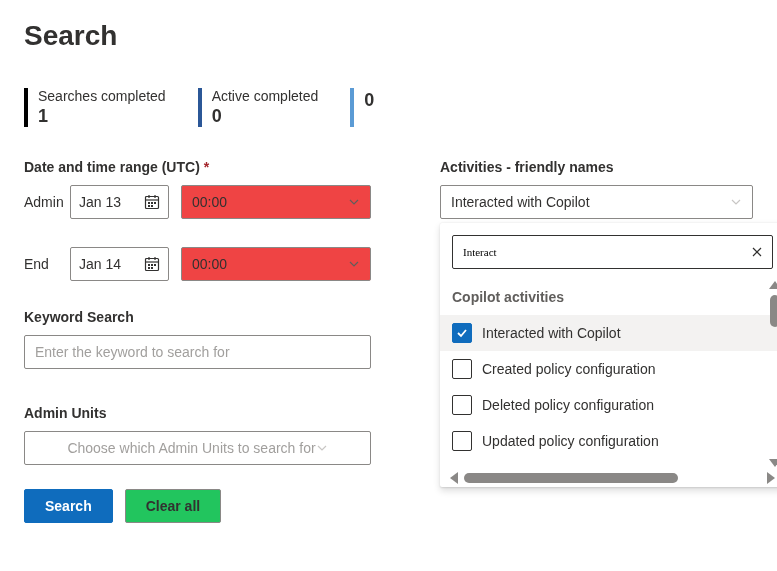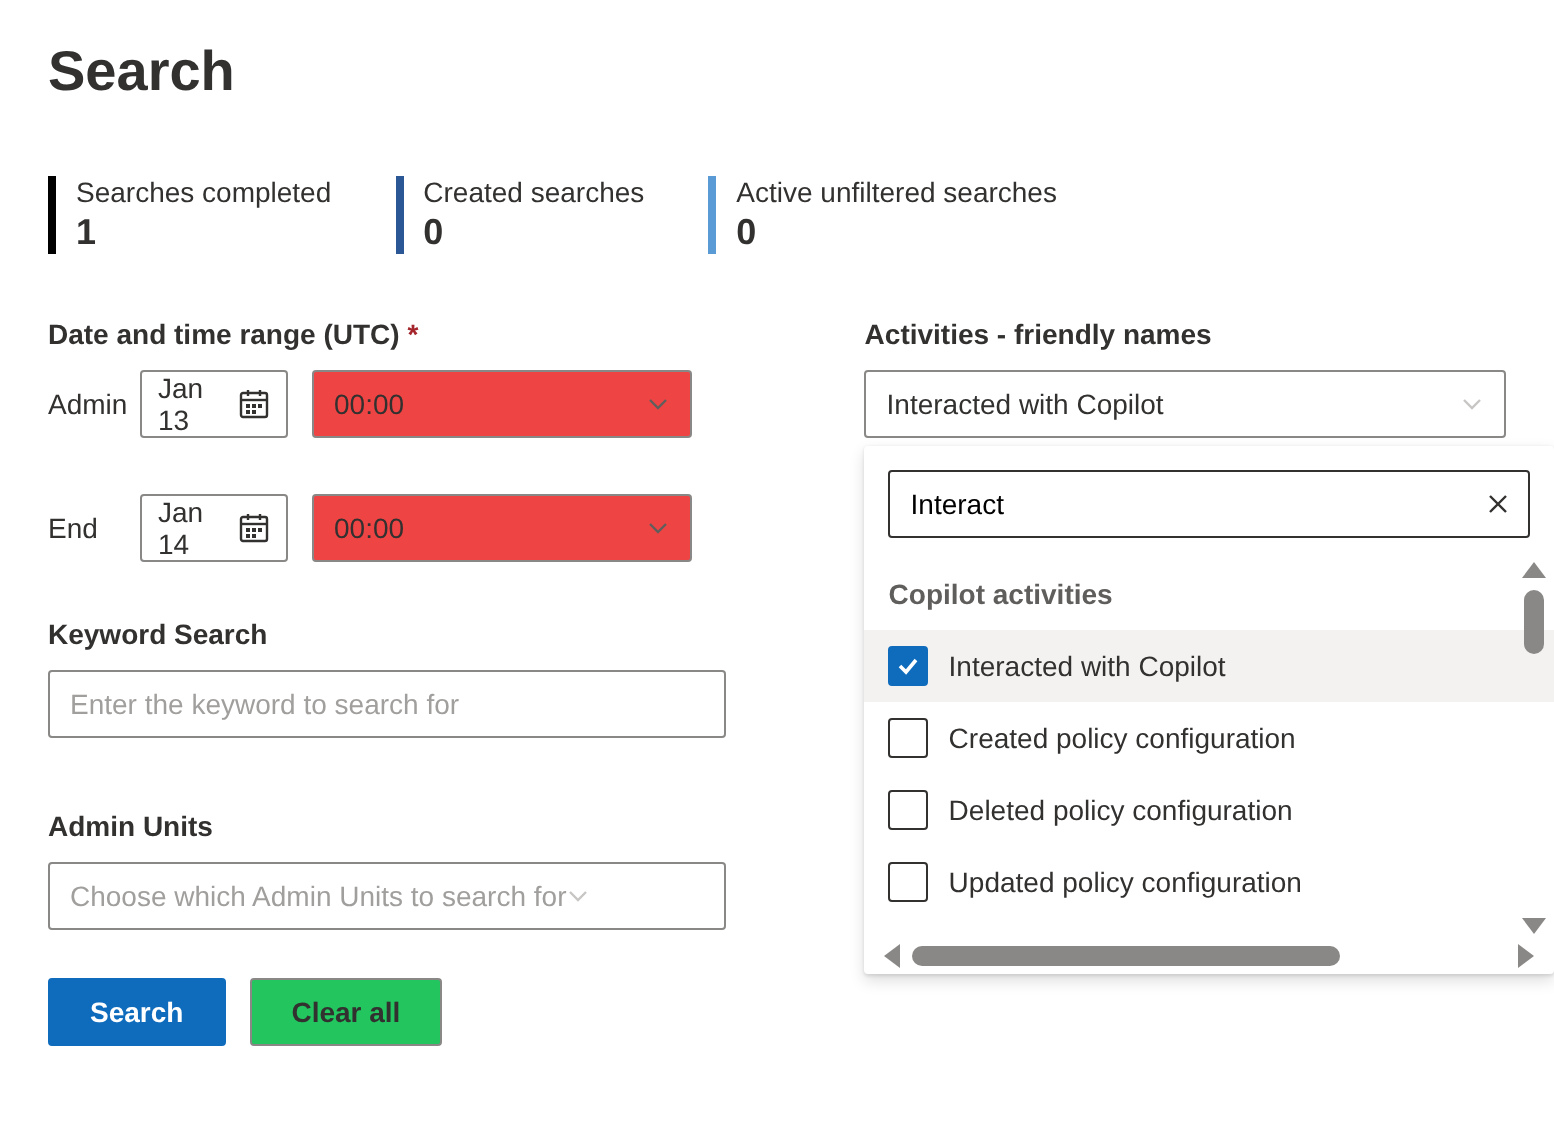--- a/index.html
+++ b/index.html
@@ -42,21 +42,21 @@
   .required { color: #a4262c; }
 
   .dt-row {
     display: flex;
     align-items: center;
     gap: 12px;
     margin-bottom: 28px;
   }
   .dt-label { width: 34px; font-size: 14px; }
   .date-box {
-    width: 74px; height: 34px;
+    width: 99px; height: 34px;
     border: 1px solid #8a8886;
     border-radius: 2px;
     display: flex; align-items: center;
     padding: 0 8px;
     justify-content: space-between;
     background: #fff;
   }
   .time-box {
     width: 190px; height: 34px;
     border: 1px solid #8a8886;
@@ -70,21 +70,21 @@
     width: 100%; height: 34px;
     border: 1px solid #8a8886;
     border-radius: 2px;
     padding: 0 10px;
     font-family: inherit; font-size: 14px;
   }
   .input-full.disabled {
     background: #fff;
     color: #a19f9d;
     position: relative;
-    display: flex; align-items: center; justify-content: flex-start;
+    display: flex; align-items: center; justify-content: center;
   }
   .input-full::placeholder { color: #a19f9d; }
 
   .buttons { margin-top: 24px; display: flex; gap: 12px; }
   .btn {
     height: 34px;
     padding: 0 20px;
     border-radius: 2px;
     font-size: 14px;
     font-weight: 600;
@@ -118,21 +118,21 @@
   .search-wrap {
     border: 1px solid #323130;
     border-radius: 2px;
     height: 34px;
     display: flex; align-items: center;
     padding: 0 8px;
     justify-content: space-between;
   }
   .search-wrap input {
     border: none; outline: none;
-    font-family: Liberation Sans, sans-serif; font-size: 14px;
+    font-family: Liberation Serif, serif; font-size: 11px;
     flex: 1;
   }
   .dropdown-body {
     position: relative;
     padding-left: 12px;
     padding-right: 18px;
     padding-bottom: 8px;
     max-height: 240px;
     overflow: hidden;
   }
@@ -203,25 +203,24 @@
 <body>
 
 <h1>Search</h1>
 
 <div class="stats">
   <div class="stat" style="border-color:#000">
     <div class="stat-label">Searches completed</div>
     <div class="stat-value">1</div>
   </div>
   <div class="stat" style="border-color:#2b5797">
-    <div class="stat-label">Created searches</div>
+    <div class="stat-label">Active completed</div>
     <div class="stat-value">0</div>
   </div>
   <div class="stat" style="border-color:#5b9bd5">
-    <div class="stat-label">Active unfiltered searches</div>
     <div class="stat-value">0</div>
   </div>
 </div>
 
 <div class="row">
   <div class="left-col">
     <div class="section-label">
       <span>Date and time range (UTC)</span> <span class="required">*</span>
     </div>
 

